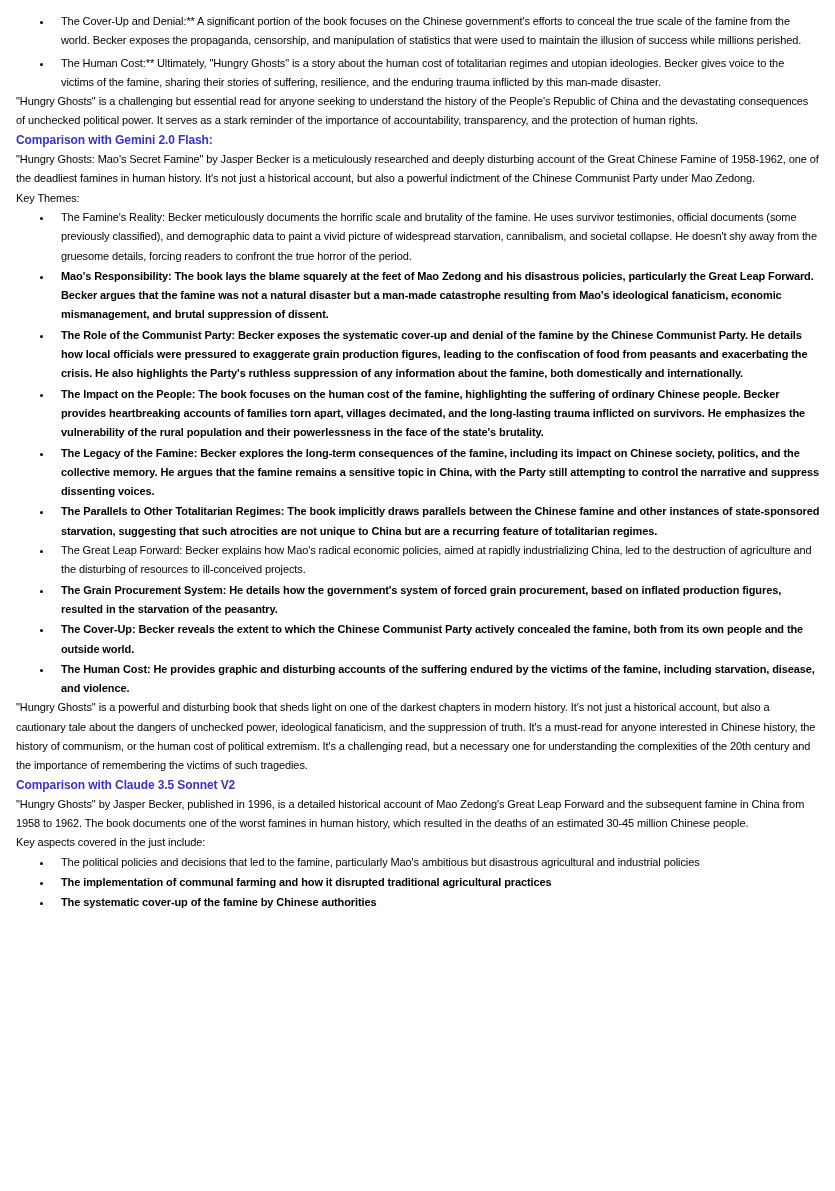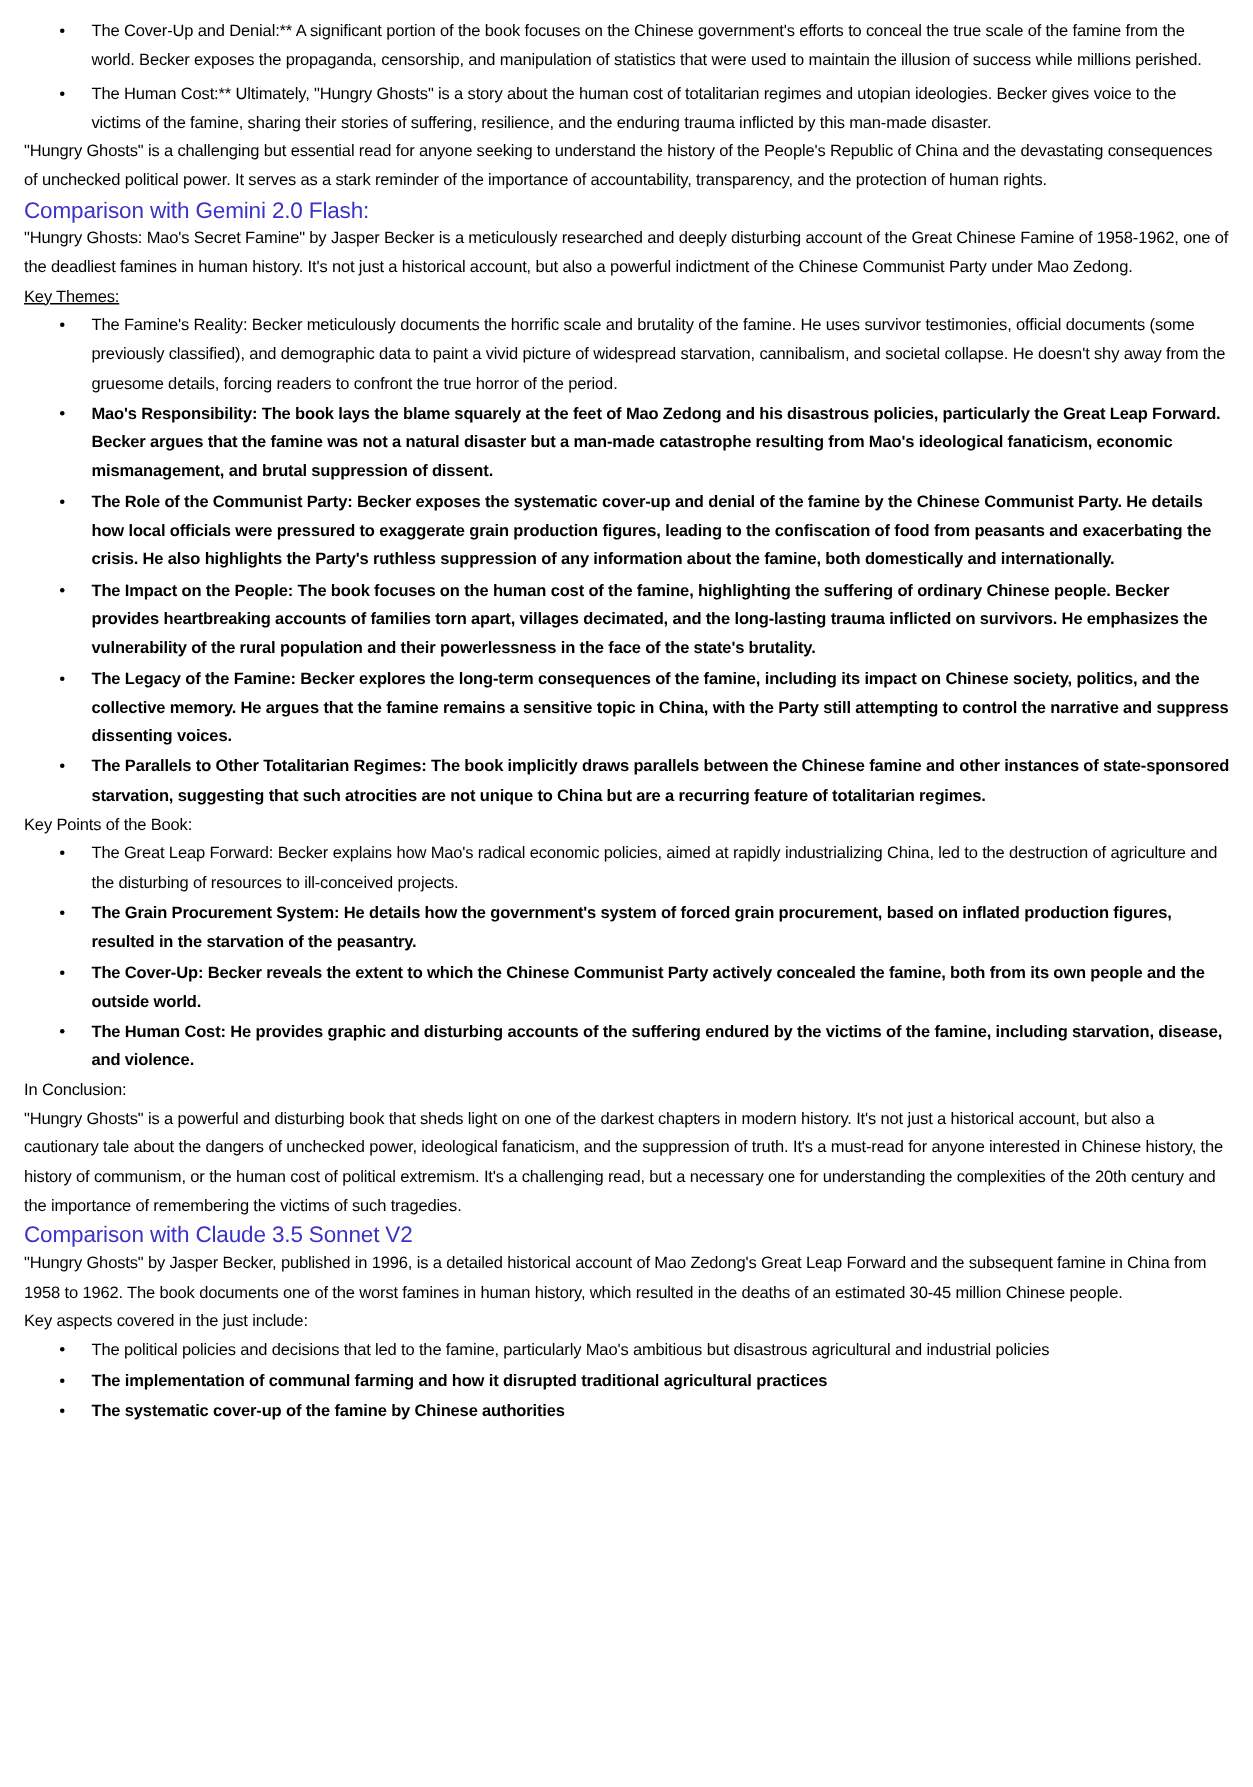--- a/index.html
+++ b/index.html
@@ -30,32 +30,32 @@
     list-style: disc outside;
     padding-left: 37px;
     margin: 0;
   }
   ul.bullets li {
     padding-left: 8px;
   }
   ul.bullets.gap3 li + li { margin-top: 3px; }
   ul.bullets.gap1 li + li { margin-top: 1px; font-weight: bold; }
   .heading {
-    font-size: 15px;
-    font-weight: normal;
+    font-size: 12px;
+    font-weight: bold;
     color: #3b32c8;
     line-height: 19.3px;
     letter-spacing: -0.1px;
   }
   
   .mt-introp   { margin-top: 23px; }
   .mt-h1       { margin-top: 4px;  }
   .mt-gintro   { margin-top: 3px;  }
   .mt-break    { margin-top: 16px; }
-  .mt-themeslb { margin-top: 19px; text-decoration: underline; }
+  .mt-themeslb { margin-top: 19px; }
   .mt-themes   { margin-top: 4px;  }
   .mt-pointslb { margin-top: 14px; }
   .mt-points   { margin-top: 2px;  }
   .mt-conclb   { margin-top: 0px;  }
   .mt-concp    { margin-top: 17px; }
   .mt-h2       { margin-top: 41px; }
   .mt-cintro   { margin-top: 2px;  }
   .mt-aspectlb { margin-top: 14px; }
   .mt-aspects  { margin-top: 2px;  }
 </style>
@@ -80,30 +80,28 @@
 
   <ul class="bullets gap1 mt-themes">
     <li>The Famine's Reality: Becker meticulously documents the horrific scale and brutality of the famine. He uses survivor testimonies, official documents (some previously classified), and demographic data to paint a vivid picture of widespread starvation, cannibalism, and societal collapse. He doesn't shy away from the gruesome details, forcing readers to confront the true horror of the period.</li>
     <li>Mao's Responsibility: The book lays the blame squarely at the feet of Mao Zedong and his disastrous policies, particularly the Great Leap Forward. Becker argues that the famine was not a natural disaster but a man-made catastrophe resulting from Mao's ideological fanaticism, economic mismanagement, and brutal suppression of dissent.</li>
     <li>The Role of the Communist Party: Becker exposes the systematic cover-up and denial of the famine by the Chinese Communist Party. He details how local officials were pressured to exaggerate grain production figures, leading to the confiscation of food from peasants and exacerbating the crisis. He also highlights the Party's ruthless suppression of any information about the famine, both domestically and internationally.</li>
     <li>The Impact on the People: The book focuses on the human cost of the famine, highlighting the suffering of ordinary Chinese people. Becker provides heartbreaking accounts of families torn apart, villages decimated, and the long-lasting trauma inflicted on survivors. He emphasizes the vulnerability of the rural population and their powerlessness in the face of the state's brutality.</li>
     <li>The Legacy of the Famine: Becker explores the long-term consequences of the famine, including its impact on Chinese society, politics, and the collective memory. He argues that the famine remains a sensitive topic in China, with the Party still attempting to control the narrative and suppress dissenting voices.</li>
     <li>The Parallels to Other Totalitarian Regimes: The book implicitly draws parallels between the Chinese famine and other instances of state-sponsored starvation, suggesting that such atrocities are not unique to China but are a recurring feature of totalitarian regimes.</li>
   </ul>
 
-  <p class="mt-pointslb">Key Points of the Book:</p>
 
   <ul class="bullets gap1 mt-points">
     <li>The Great Leap Forward: Becker explains how Mao's radical economic policies, aimed at rapidly industrializing China, led to the destruction of agriculture and the disturbing of resources to ill-conceived projects.</li>
     <li>The Grain Procurement System: He details how the government's system of forced grain procurement, based on inflated production figures, resulted in the starvation of the peasantry.</li>
     <li>The Cover-Up: Becker reveals the extent to which the Chinese Communist Party actively concealed the famine, both from its own people and the outside world.</li>
     <li>The Human Cost: He provides graphic and disturbing accounts of the suffering endured by the victims of the famine, including starvation, disease, and violence.</li>
   </ul>
 
-  <p class="mt-conclb">In Conclusion:</p>
 
   <p class="mt-concp">"Hungry Ghosts" is a powerful and disturbing book that sheds light on one of the darkest chapters in modern history. It's not just a historical account, but also a cautionary tale about the dangers of unchecked power, ideological fanaticism, and the suppression of truth. It's a must-read for anyone interested in Chinese history, the history of communism, or the human cost of political extremism. It's a challenging read, but a necessary one for understanding the complexities of the 20th century and the importance of remembering the victims of such tragedies.</p>
 
   <h2 class="heading mt-h2">Comparison with Claude 3.5 Sonnet V2</h2>
 
   <p class="mt-cintro">"Hungry Ghosts" by Jasper Becker, published in 1996, is a detailed historical account of Mao Zedong's Great Leap Forward and the subsequent famine in China from 1958 to 1962. The book documents one of the worst famines in human history, which resulted in the deaths of an estimated 30-45 million Chinese people.</p>
 
   <p class="mt-aspectlb">Key aspects covered in the just include:</p>
 
   <ul class="bullets gap1 mt-aspects">

